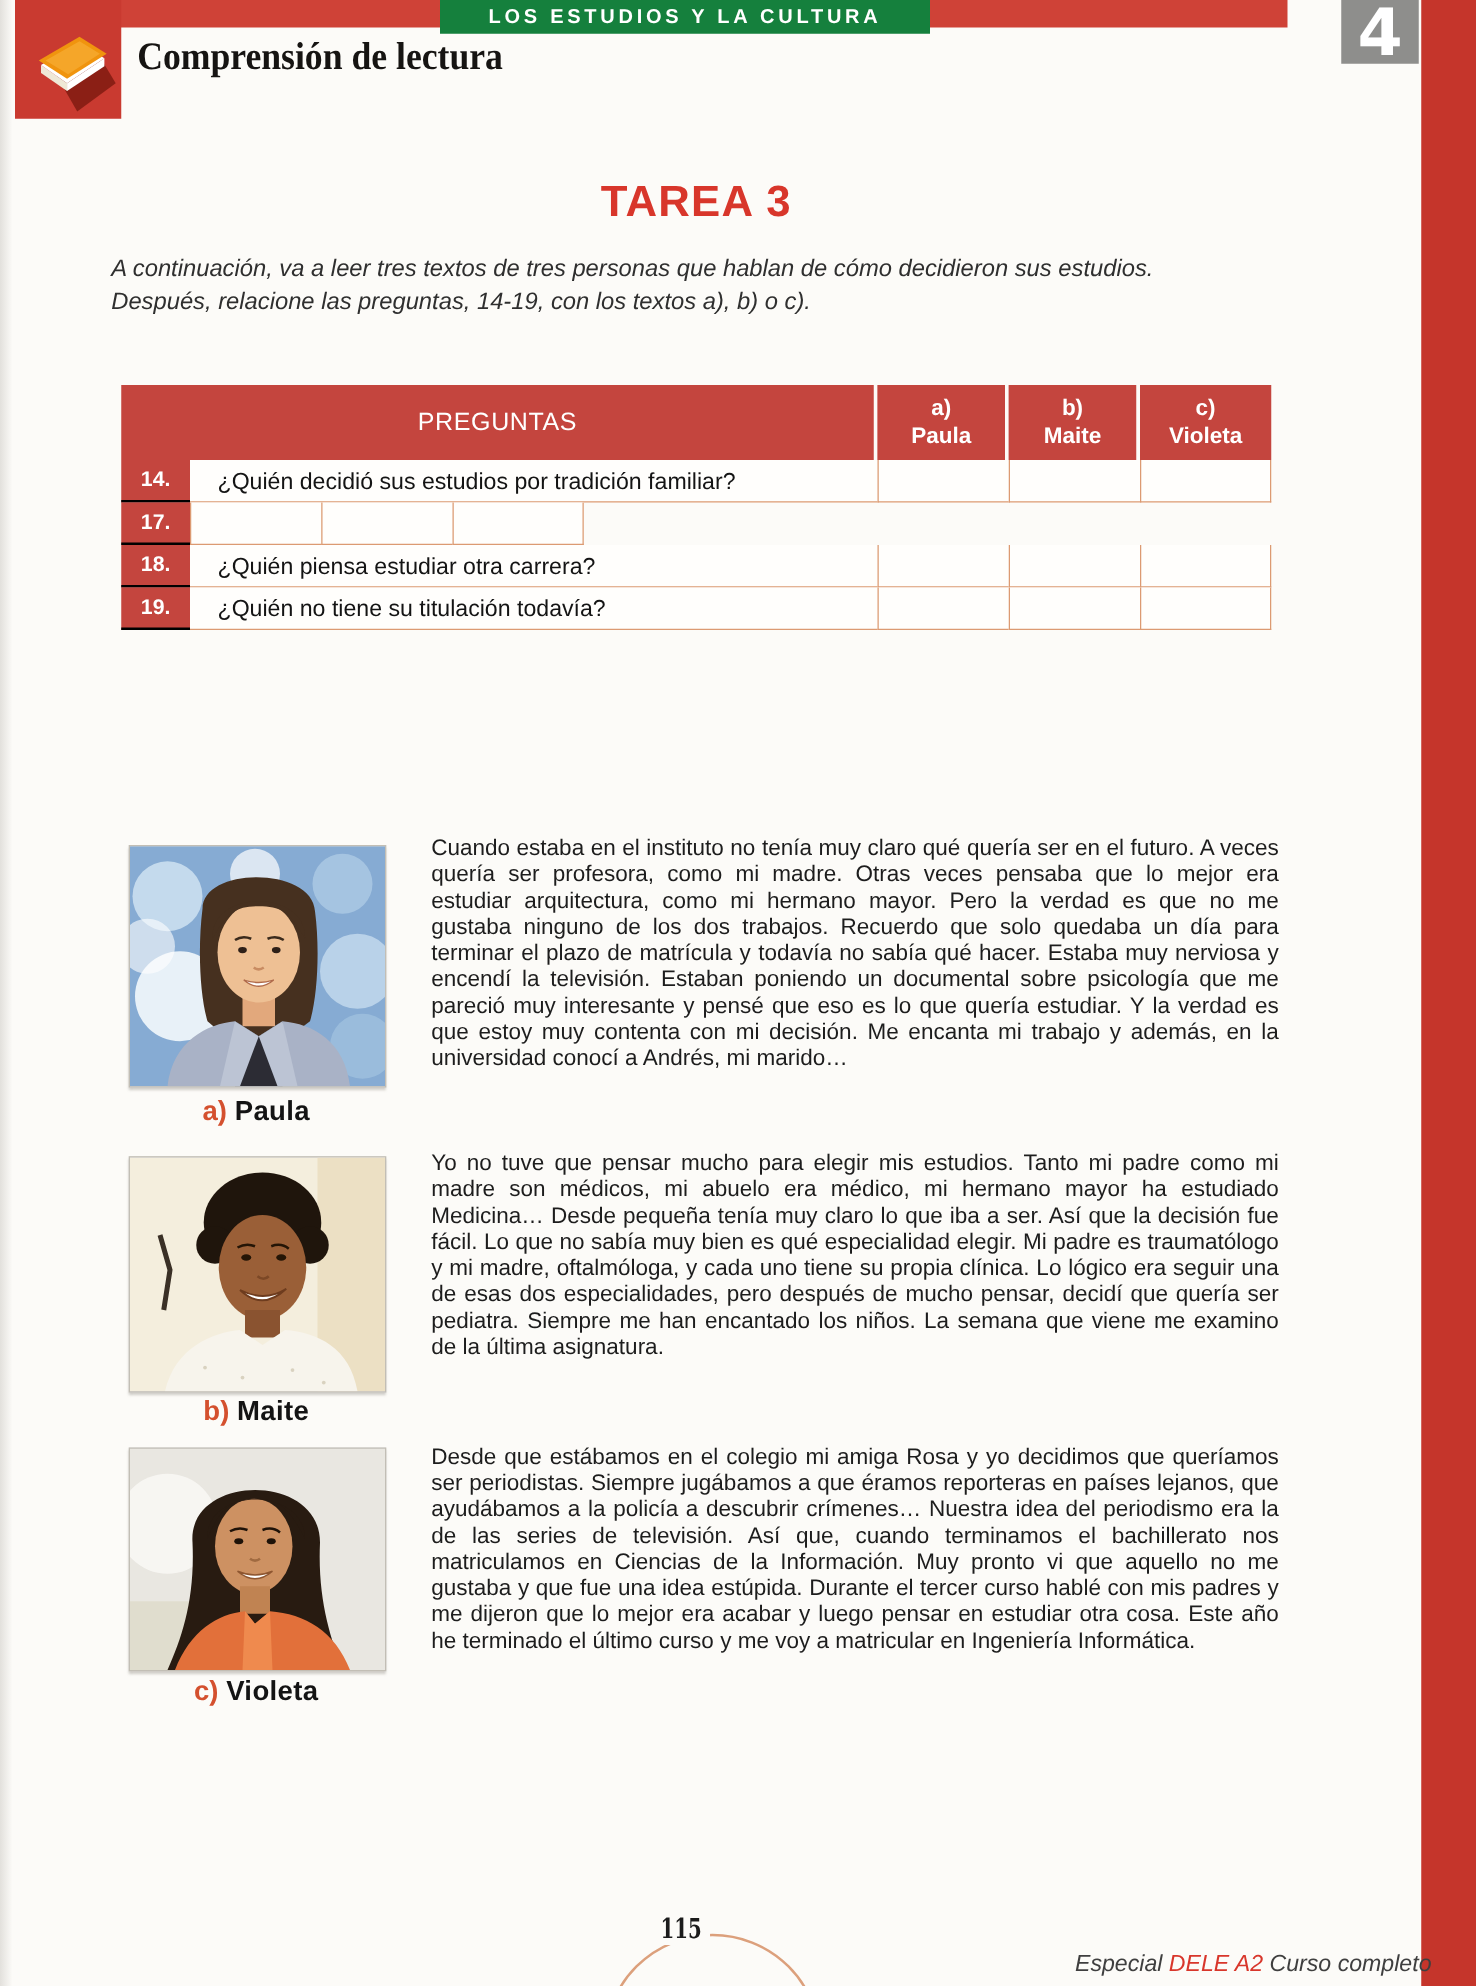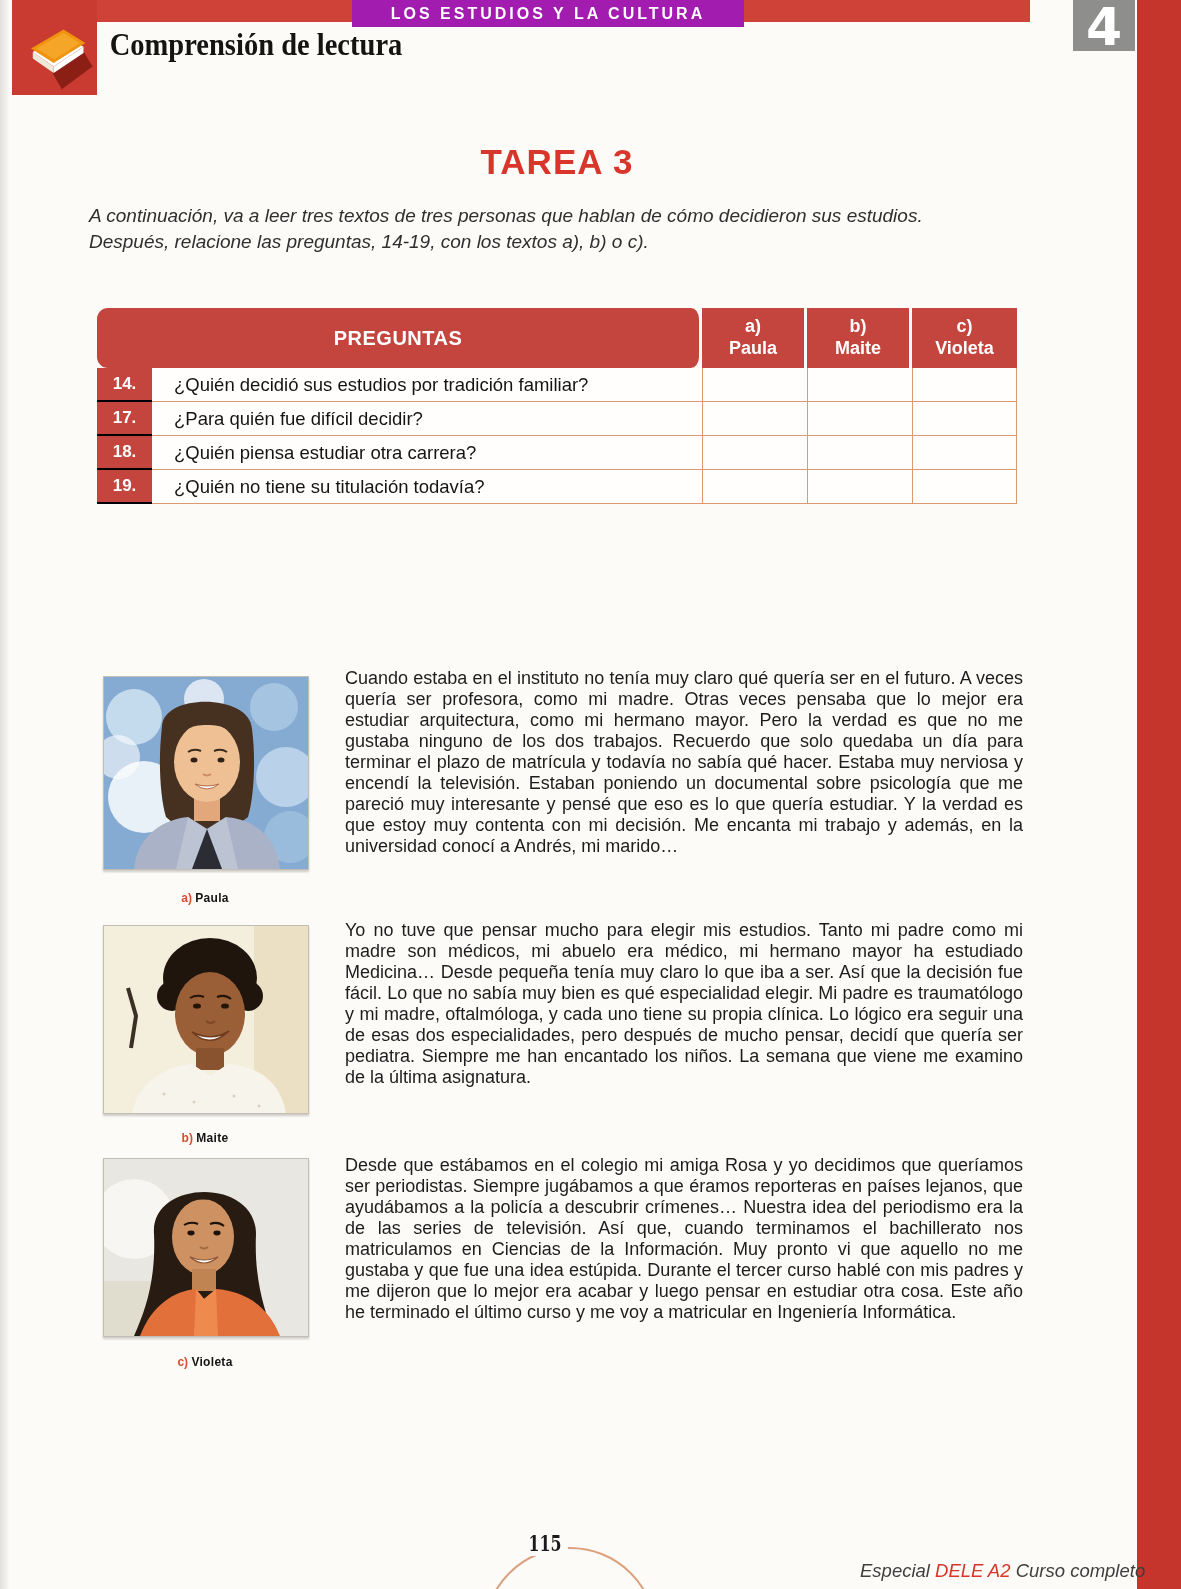--- a/index.html
+++ b/index.html
@@ -5,21 +5,21 @@
   html,body{margin:0;padding:0;background:#e9e7e3;}
   .page{
     position:relative;width:1181px;height:1589px;margin:0 auto;
     background:#fcfbf8;overflow:hidden;
     font-family:"Liberation Sans", sans-serif;
   }
   .left-edge{position:absolute;left:0;top:0;width:10px;height:100%;
     background:linear-gradient(to right, rgba(195,192,186,.45), rgba(195,192,186,0));}
   
   .top-bar{position:absolute;left:12px;top:0;width:1018px;height:22px;background:#cf4237;}
-  .chapter-band{position:absolute;left:352px;top:0;width:392px;height:27px;background:#a21caf;
+  .chapter-band{position:absolute;left:352px;top:0;width:392px;height:27px;background:#15803d;
     display:flex;align-items:center;justify-content:center;}
   .chapter-band span{color:#ffffff;font-size:16px;font-weight:700;letter-spacing:3px;white-space:nowrap;}
   .left-block{position:absolute;left:12px;top:0;width:85px;height:95px;background:#c93a30;
     display:flex;align-items:center;justify-content:center;}
   .left-block svg{width:78px;height:86px;}
   .section-title{position:absolute;left:97px;top:27px;width:920px;}
   .section-title span{display:inline-block;transform:scaleX(.92);
     font-family:"Liberation Serif", serif;font-weight:700;font-size:31px;color:#161412;}
   .unit-box{position:absolute;left:1073px;top:0;width:62px;height:51px;background:#8e8e8c;
     display:flex;align-items:flex-end;justify-content:center;}
@@ -28,41 +28,41 @@
   .right-strip{position:absolute;left:1137px;top:0;width:44px;height:1589px;background:#c5352b;}
   
   .task-title{position:absolute;left:97px;top:142px;width:920px;text-align:center;
     font-size:35px;font-weight:700;letter-spacing:1px;color:#d8362b;}
   .intro{position:absolute;left:89px;top:203px;width:930px;
     font-style:italic;font-size:19px;line-height:26px;color:#2f2f2f;}
   
   .qtable{position:absolute;left:97px;top:308px;width:920px;}
   .qtable *{box-sizing:border-box;}
   .thead{display:flex;height:60px;}
-  .th-preg{width:605px;background:#c4453e;color:#fff;font-size:20px;font-weight:700;
+  .th-preg{width:605px;background:#c4453e;color:#fff;font-size:20px;font-weight:400;
     letter-spacing:.5px;display:flex;align-items:center;justify-content:center;
-    border-right:3px solid #fcfbf8;border-radius:11px;}
+    border-right:3px solid #fcfbf8;}
   .th-col{width:105px;background:#c4453e;color:#fff;font-size:18px;font-weight:700;
     display:flex;flex-direction:column;align-items:center;justify-content:center;line-height:1.2;
     border-right:3px solid #fcfbf8;}
   .th-col:last-child{border-right:none;}
   .tr{display:flex;height:34px;}
   .td-num{width:55px;background:#c4453e;color:#fff;font-size:17px;font-weight:700;
     display:flex;align-items:center;justify-content:center;border-bottom:2px solid #000000;}
   .td-q{width:550px;background:#fffefc;font-size:18.5px;color:#141414;
     display:flex;align-items:center;padding-left:22px;
     border-bottom:1.5px solid #dc9a72;}
   .td-a{width:105px;background:#fffefc;border-left:1.5px solid #dc9a72;
     border-bottom:1.5px solid #dc9a72;}
   .td-a.last{border-right:1.5px solid #dc9a72;}
   
   .photo{position:absolute;left:103px;width:204px;border:1px solid #c2beb5;background:#ddd;
     box-shadow:0 2px 2px rgba(120,115,105,.35);}
   .photo svg{display:block;width:100%;height:100%;}
-  .caption{position:absolute;left:103px;width:204px;text-align:center;font-size:12px;white-space:nowrap;margin-top:15px;}
+  .caption{position:absolute;left:103px;width:204px;text-align:center;font-size:22px;white-space:nowrap;}
   .caption .cl{color:#d4502e;font-weight:700;}
   .caption .cn{color:#141414;font-weight:700;letter-spacing:.3px;}
   .rtext{position:absolute;left:345px;width:678px;font-size:18px;line-height:21px;
     text-align:justify;color:#1d1d1d;}
   
   .arc{position:absolute;left:483px;top:1547px;width:170px;height:170px;border-radius:50%;
     border:2px solid #dca07c;}
   .pagenum{position:absolute;left:505px;top:1530px;width:80px;text-align:center;z-index:2;}
   .pagenum span{display:inline-block;background:#fcfbf8;padding:0 9px;
     font-family:"DejaVu Serif", serif;font-weight:700;font-size:22px;color:#1b1b1b;
@@ -123,21 +123,20 @@
     </div>
     <div class="tr">
       <div class="td-num">14.</div>
       <div class="td-q">¿Quién decidió sus estudios por tradición familiar?</div>
       <div class="td-a"></div>
       <div class="td-a"></div>
       <div class="td-a last"></div>
     </div>
     <div class="tr">
       <div class="td-num">17.</div>
-      <div class="td-q">¿Para quién fue difícil decidir?</div>
       <div class="td-a"></div>
       <div class="td-a"></div>
       <div class="td-a last"></div>
     </div>
     <div class="tr">
       <div class="td-num">18.</div>
       <div class="td-q">¿Quién piensa estudiar otra carrera?</div>
       <div class="td-a"></div>
       <div class="td-a"></div>
       <div class="td-a last"></div>

